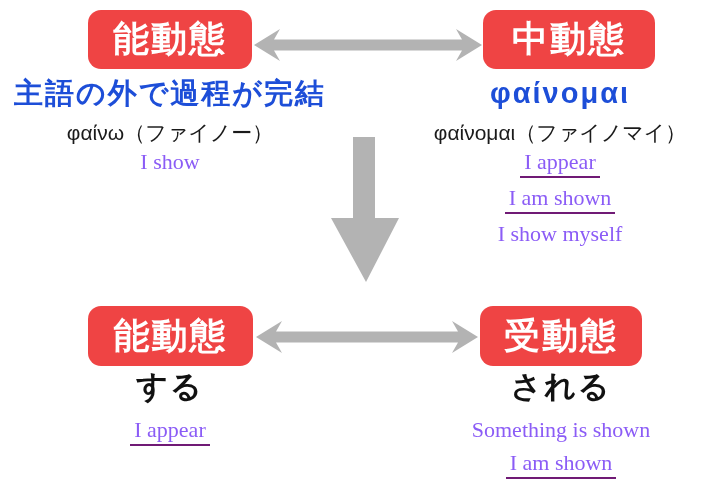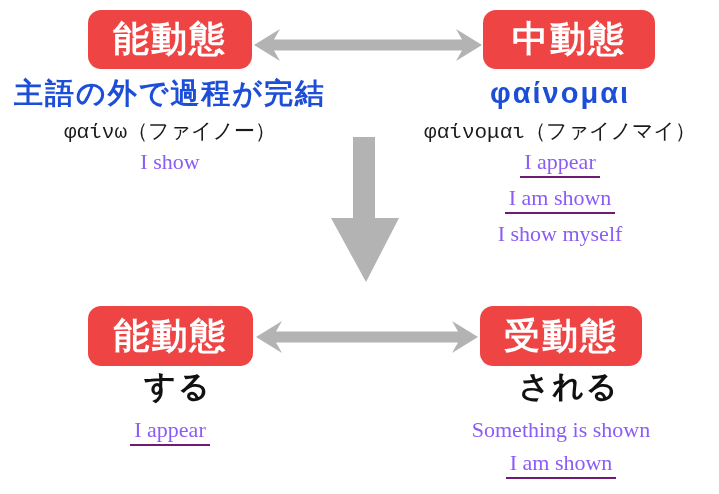--- a/index.html
+++ b/index.html
@@ -47,24 +47,23 @@
     letter-spacing: 2px;
     line-height: 34px;
     color: #1d4ed8;
   }
   .heading-sm {
     font-weight: bold;
     font-size: 31px;
     letter-spacing: 2px;
     line-height: 40px;
     color: #111111;
-    padding-left: 8px;
   }
   .greek {
-    font-family: Liberation Mono, monospace;
+    font-family: Liberation Sans, sans-serif;
     font-size: 21px;
     line-height: 27px;
     color: #1a1a1a;
   }
   .eng {
     font-family: "Liberation Serif", "DejaVu Serif", serif;
     font-size: 22px;
     line-height: 27px;
     margin-bottom: 6px;
     color: #8b5cf6;

